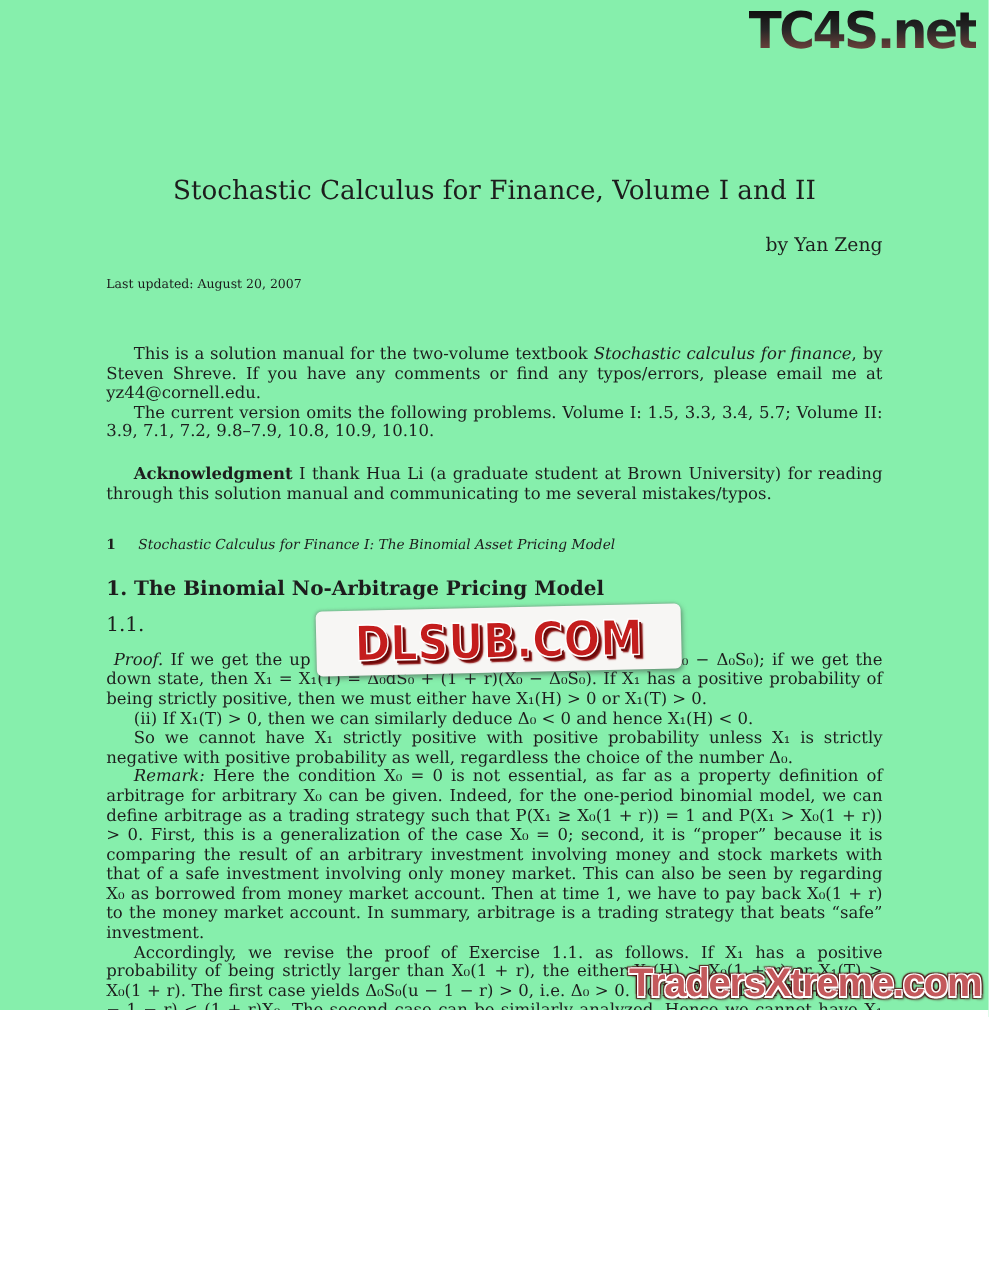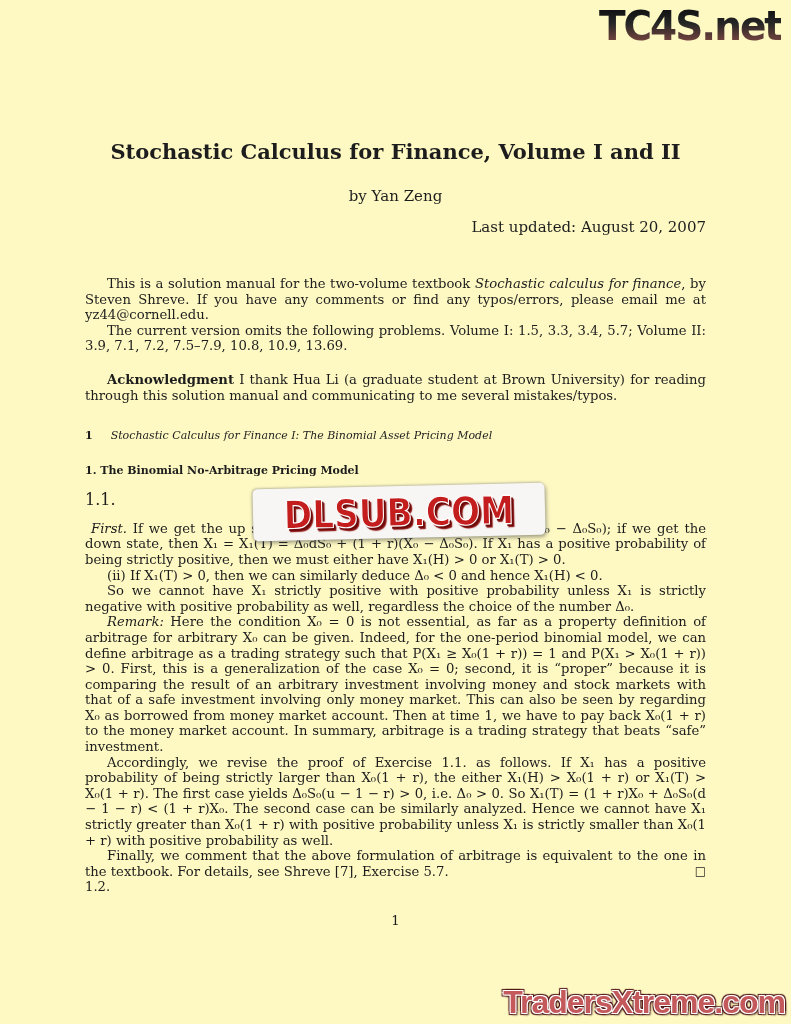--- a/index.html
+++ b/index.html
@@ -1,50 +1,50 @@
 <!DOCTYPE html>
 <html><head>
 <meta charset="utf-8">
 <style>
   html,body { margin:0; padding:0; background:#ffffff; }
   .page {
-    position:relative; width:791px; height:1024px; background:#fef9c3;
+    position:relative; width:791px; height:808px; background:#86efac;
     font-family:"DejaVu Serif", serif; color:#1d1d1d; overflow:hidden;
   }
 
   
   .tc4s {
     position:absolute; top:2px; right:10px;
     font-family:"DejaVu Sans", sans-serif; font-weight:bold;
     font-size:39px; letter-spacing:-2px; line-height:48px;
     background:linear-gradient(to bottom, #0c0c0c 10%, #262626 45%, #6e423c 78%, #a2665c 100%);
     -webkit-background-clip:text; background-clip:text; color:transparent;
     transform:scaleY(1.04);
   }
 
   .content { position:absolute; left:85px; top:0; width:621px; }
 
-  .doc-title { margin:140px 0 0 0; text-align:center; font-size:21px; line-height:24px; font-weight:bold; }
-  .doc-author { margin:24px 0 0 0; text-align:center; font-size:15px; line-height:17px; }
-  .doc-updated { margin:14px 0 0 0; text-align:right; font-size:15px; line-height:17px; }
+  .doc-title { margin:140px 0 0 0; text-align:center; font-size:21px; line-height:24px; font-weight:normal; }
+  .doc-author { margin:24px 0 0 0; text-align:right; font-size:15px; line-height:17px; }
+  .doc-updated { margin:14px 0 0 0; text-align:left; font-size:10px; line-height:17px; }
 
   .para {
     margin:0; font-size:13.2px; line-height:15.6px; text-align:justify;
     text-indent:22px;
   }
   .first-para { margin-top:40px; }
   .ack { margin-top:18px; }
   .bold { font-weight:bold; }
   .it { font-style:italic; }
 
   .section-h { margin:22px 0 0 0; font-size:11px; line-height:21px; font-weight:normal; }
   .sec-num { font-weight:bold; font-style:normal; margin-right:18px; }
   .sec-title { font-style:italic; }
 
-  .subsection { margin:17px 0 0 0; font-size:11px; line-height:16px; font-weight:bold; }
+  .subsection { margin:17px 0 0 0; font-size:16px; line-height:16px; font-weight:bold; }
   .ex-num { margin:13px 0 0 0; font-size:16px; line-height:15.6px; }
   .proof { margin-top:13px; text-indent:6px; }
   .next-ex { margin-top:0; text-indent:0; }
 
   .qed {
     float:right; font-size:12px; line-height:15.6px; margin-left:8px;
   }
 
   .page-number {
     position:absolute; top:913px; left:0; width:100%;
@@ -87,31 +87,31 @@
   <div class="tc4s">TC4S.net</div>
 
   <div class="content">
 
     <h1 class="doc-title">Stochastic Calculus for Finance, Volume I and II</h1>
     <div class="doc-author">by Yan Zeng</div>
     <div class="doc-updated">Last updated: August 20, 2007</div>
 
     <p class="para first-para"><span>This is a solution manual for the two-volume textbook </span><span class="it">Stochastic calculus for finance</span><span>, by Steven Shreve. If you have any comments or find any typos/errors, please email me at yz44@cornell.edu.</span></p>
 
-    <p class="para">The current version omits the following problems. Volume I: 1.5, 3.3, 3.4, 5.7; Volume II: 3.9, 7.1, 7.2, 7.5–7.9, 10.8, 10.9, 13.69.</p>
+    <p class="para">The current version omits the following problems. Volume I: 1.5, 3.3, 3.4, 5.7; Volume II: 3.9, 7.1, 7.2, 9.8–7.9, 10.8, 10.9, 10.10.</p>
 
     <p class="para ack"><span class="bold">Acknowledgment</span><span> I thank Hua Li (a graduate student at Brown University) for reading through this solution manual and communicating to me several mistakes/typos.</span></p>
 
     <h2 class="section-h"><span class="sec-num">1</span><span class="sec-title">Stochastic Calculus for Finance I: The Binomial Asset Pricing Model</span></h2>
 
     <h3 class="subsection">1. The Binomial No-Arbitrage Pricing Model</h3>
 
     <p class="para ex-num" style="text-indent:0;">1.1.</p>
 
-    <p class="para proof"><span class="it">First.</span><span> If we get the up sate, then X₁ = X₁(H) = Δ₀uS₀ + (1 + r)(X₀ − Δ₀S₀); if we get the down state, then X₁ = X₁(T) = Δ₀dS₀ + (1 + r)(X₀ − Δ₀S₀). If X₁ has a positive probability of being strictly positive, then we must either have X₁(H) &gt; 0 or X₁(T) &gt; 0.</span></p>
+    <p class="para proof"><span class="it">Proof.</span><span> If we get the up sate, then X₁ = X₁(H) = Δ₀uS₀ + (1 + r)(X₀ − Δ₀S₀); if we get the down state, then X₁ = X₁(T) = Δ₀dS₀ + (1 + r)(X₀ − Δ₀S₀). If X₁ has a positive probability of being strictly positive, then we must either have X₁(H) &gt; 0 or X₁(T) &gt; 0.</span></p>
 
 
     <p class="para">(ii) If X₁(T) &gt; 0, then we can similarly deduce Δ₀ &lt; 0 and hence X₁(H) &lt; 0.</p>
 
     <p class="para">So we cannot have X₁ strictly positive with positive probability unless X₁ is strictly negative with positive probability as well, regardless the choice of the number Δ₀.</p>
 
     <p class="para"><span class="it">Remark:</span><span> Here the condition X₀ = 0 is not essential, as far as a property definition of arbitrage for arbitrary X₀ can be given. Indeed, for the one-period binomial model, we can define arbitrage as a trading strategy such that P(X₁ ≥ X₀(1 + r)) = 1 and P(X₁ &gt; X₀(1 + r)) &gt; 0. First, this is a generalization of the case X₀ = 0; second, it is “proper” because it is comparing the result of an arbitrary investment involving money and stock markets with that of a safe investment involving only money market. This can also be seen by regarding X₀ as borrowed from money market account. Then at time 1, we have to pay back X₀(1 + r) to the money market account. In summary, arbitrage is a trading strategy that beats “safe” investment.</span></p>
 
     <p class="para">Accordingly, we revise the proof of Exercise 1.1. as follows. If X₁ has a positive probability of being strictly larger than X₀(1 + r), the either X₁(H) &gt; X₀(1 + r) or X₁(T) &gt; X₀(1 + r). The first case yields Δ₀S₀(u − 1 − r) &gt; 0, i.e. Δ₀ &gt; 0. So X₁(T) = (1 + r)X₀ + Δ₀S₀(d − 1 − r) &lt; (1 + r)X₀. The second case can be similarly analyzed. Hence we cannot have X₁ strictly greater than X₀(1 + r) with positive probability unless X₁ is strictly smaller than X₀(1 + r) with positive probability as well.</p>
 

